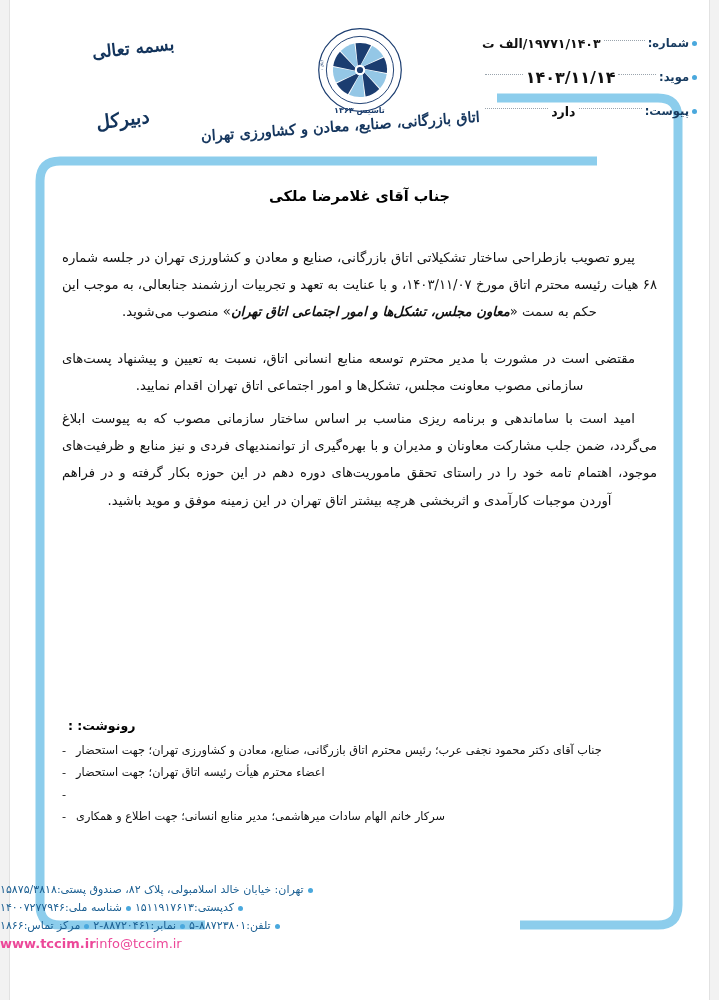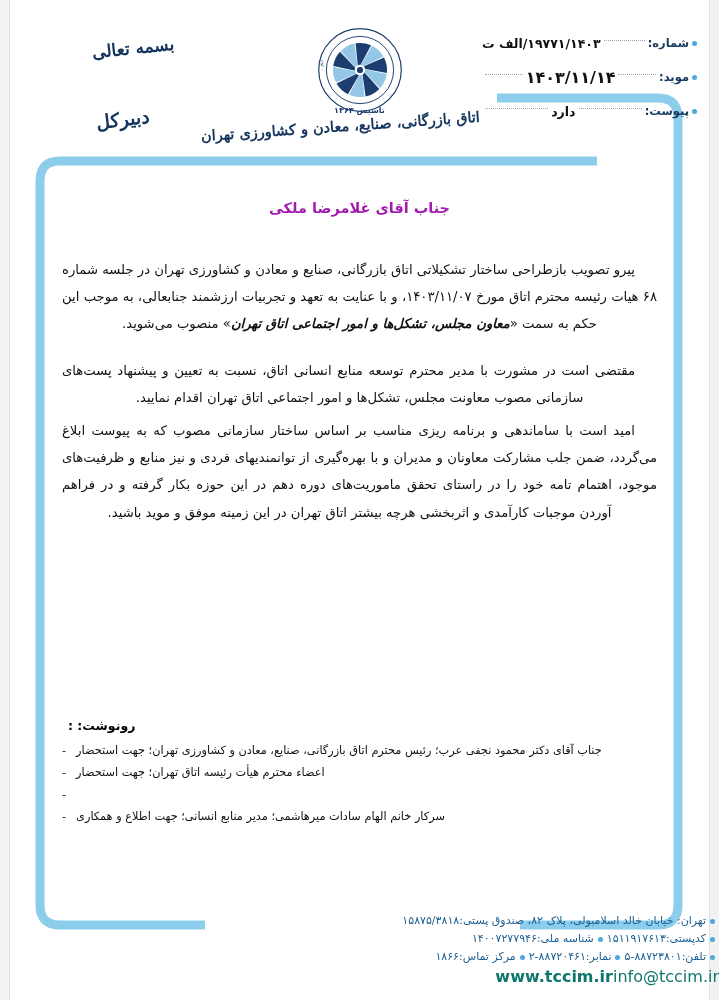--- a/index.html
+++ b/index.html
@@ -86,22 +86,22 @@
 
   
   .frame{position:absolute;left:0;top:0;width:719px;height:1000px;pointer-events:none;}
 
   
   .content{
     position:absolute;top:180px;right:62px;left:62px;
   }
   .salutation{
     text-align:center;
-    font-size:14.5px;font-weight:700;color:#a21caf;
-    margin:20px 0 0 0;
+    font-size:14.5px;font-weight:700;color:#000000;
+    margin:8px 0 0 0;
     letter-spacing:-.2px;
   }
   .para{
     font-size:13.2px;line-height:2.05;color:#111;
     text-align:justify;text-align-last:center;
     margin:0;
     letter-spacing:-.1px;
   }
   .para.p1{margin-top:40px;}
   .para.p2{margin-top:20px;}
@@ -129,33 +129,33 @@
     font-size:11.3px;color:#111;line-height:1.95;
   }
   .cc-dash{
     flex:none;margin-right:10px;margin-left:0;order:2;
     color:#111;font-size:11.3px;
   }
   .cc-text{flex:none;order:1;letter-spacing:-.1px;}
 
   
   .footer{
-    position:absolute;left:0;right:0;top:912px;
-    text-align:right;color:#18598c;
+    position:absolute;left:0;right:0;top:881px;
+    text-align:left;color:#18598c;
   }
   .f-line{
     font-size:11px;line-height:1.65;color:#1b5f92;
     letter-spacing:-.2px;white-space:nowrap;
   }
   .f-line .sep{
     display:inline-block;width:5px;height:5px;border-radius:50%;
     background:#4aa8dd;margin:0 4px;vertical-align:middle;
   }
   .f-web{
-    font-size:16px;margin-top:1px;direction:ltr;color:#0f766e;
+    font-size:13px;margin-top:1px;direction:ltr;color:#ec4899;
   }
   .f-web .site{font-weight:700;}
   .f-web .mail{font-weight:400;}
 </style>
 </head>
 <body>
 
 <div class="page">
 
   <div class="edge-l"></div>

